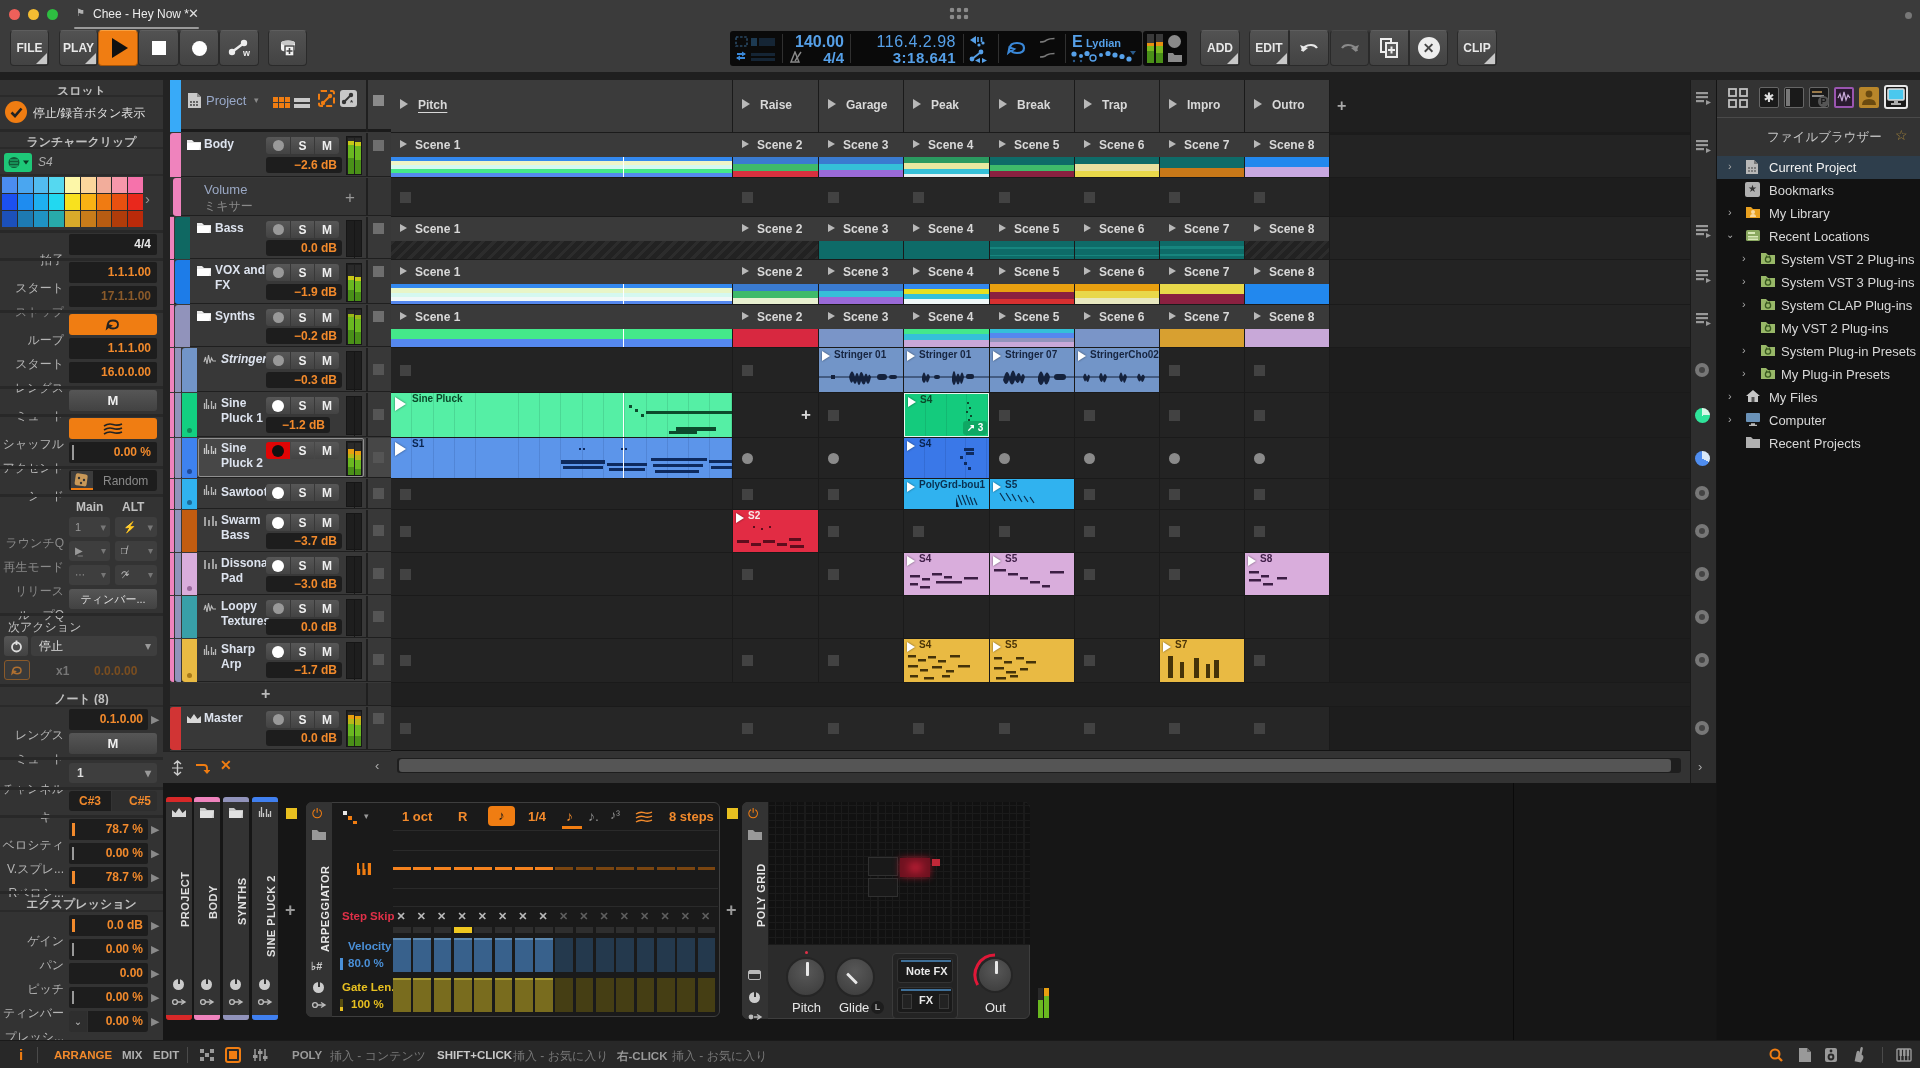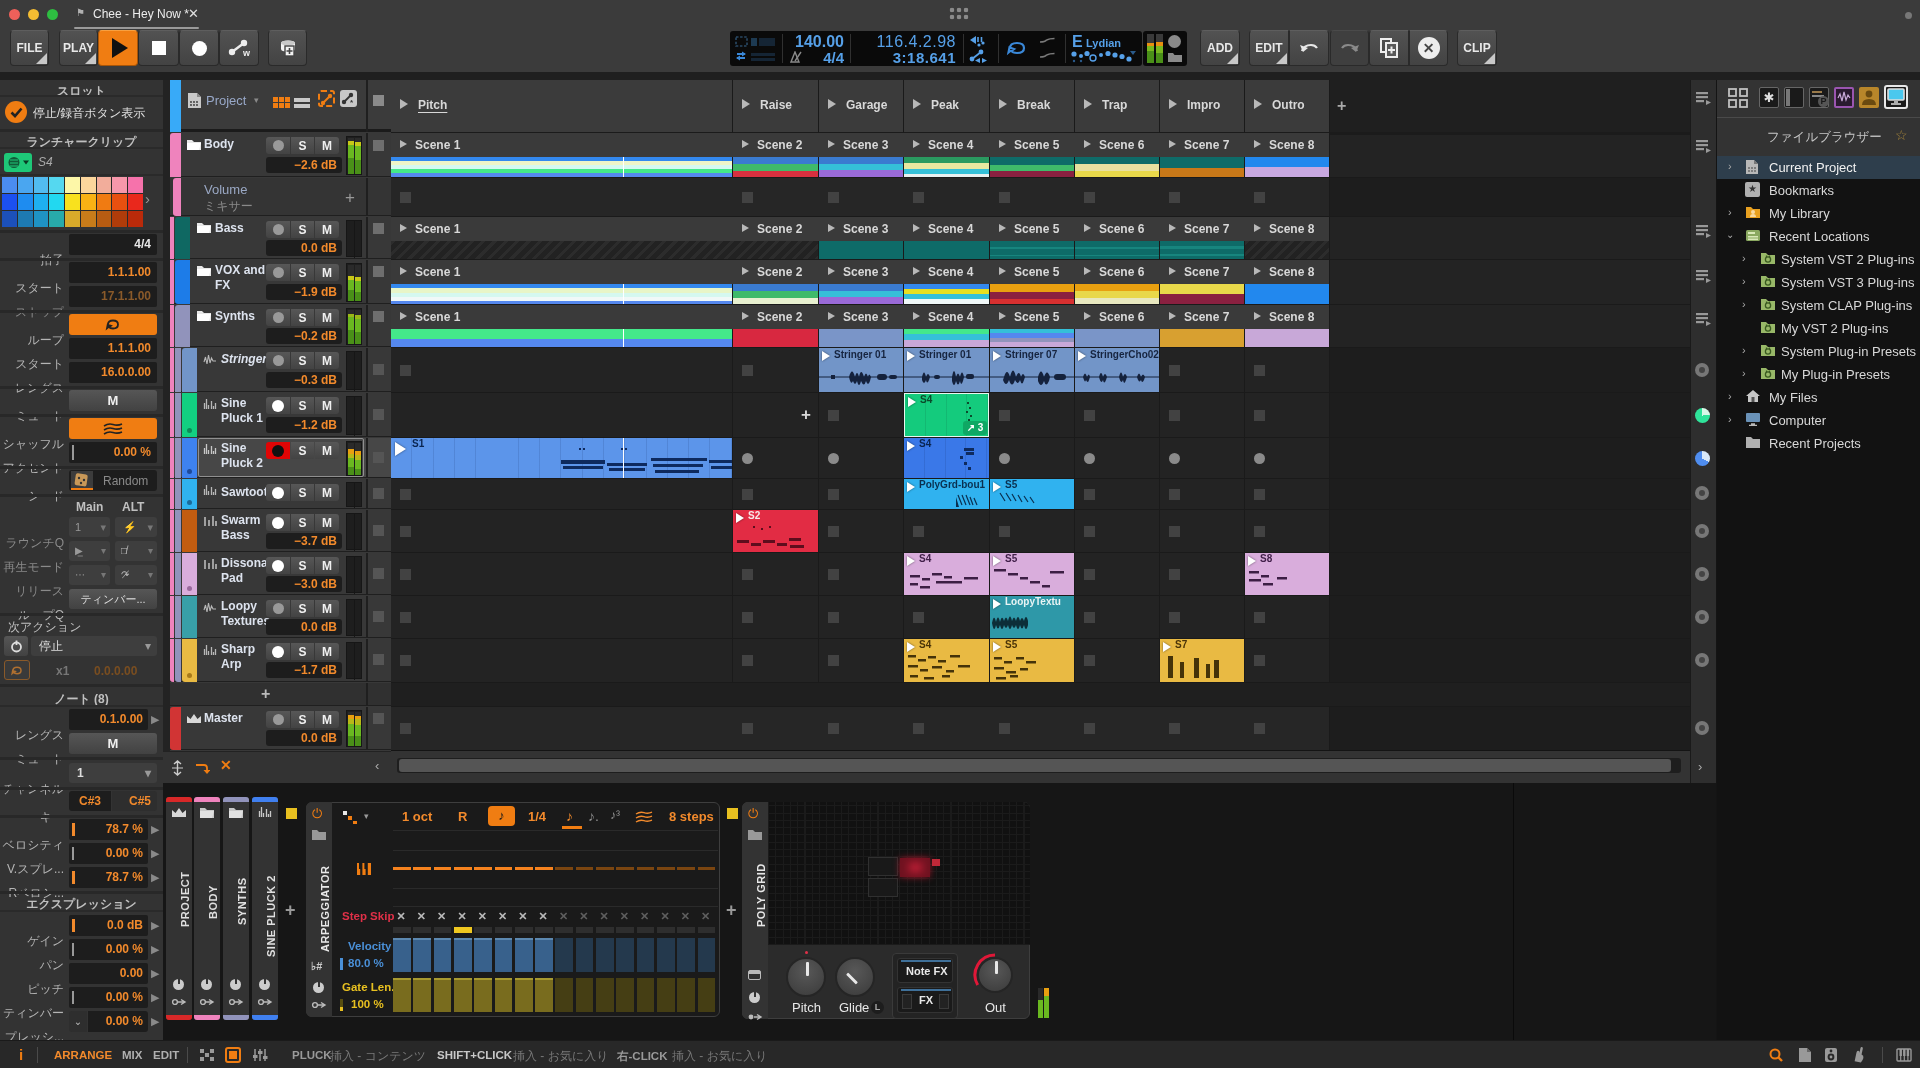--- a/index.html
+++ b/index.html
@@ -519,21 +519,21 @@
           <g stroke="#b8b8b8" stroke-width="1.3" fill="none">
             <path d="M1.5 11 V5 M3.5 11 V1 M5.5 11 V7 M8.5 11 V3 M10.5 11 V8 M12.5 11 V5"></path>
           </g>
         </svg>
       <div class="tname" style="left:58px;top:3px;">Sine<br>Pluck 1</div>
       <div class="rec3" style="left:103px;top:4px;width:24px;">
           <div style="width:12px;height:12px;border-radius:50%;background:#fff;"></div>
         </div>
       <div class="sm3" style="left:128px;top:4px;width:23px;">S</div>
       <div class="sm3" style="left:152px;top:4px;width:24px;border-radius:0 3px 3px 0;">M</div>
-      <div class="dbbox" style="left:103px;top:24px;width:76px;height:16px;">−1.2 dB</div>
+      <div class="dbbox" style="left:103px;top:24px;width:64px;height:16px;">−1.2 dB</div>
       <div class="meter" style="left:183px;top:3px;height:39px;">
           <div class="ab" style="left:7px;top:0;width:1px;height:39px;background:#161616;"></div>
         </div>
       <div class="ab" style="left:203px;top:0;width:2px;height:44px;background:#1f1f1f;"></div>
       <div class="stsq" style="top:16px;background:#555;"></div>
     </div>
 
     <div class="trk" style="top:358px;height:40px;background:#474747;">
       <div class="ab" style="left:7px;top:0;width:4px;height:40px;background:#ef83bd;"></div>
       <div class="ab" style="left:12px;top:0;width:6px;height:40px;background:#9193bb;"></div>
@@ -922,20 +922,37 @@
             </g>
           <path d="M0 15 h84" stroke="#15223d" stroke-width="1"></path>
           </svg>
       </div>
       <div class="sq" style="left:778px;top:17px;"></div>
         <div class="sq" style="left:863px;top:17px;"></div>
     </div>
     <div class="ab" style="left:0;top:312px;width:1299px;height:1px;background:#1a1a1a;"></div>
 
     <div class="ab" style="left:0;top:313px;width:938px;height:44px;">
+      <div class="clip" style="left:0;top:0;width:341px;height:44px;background:#55efa5;">
+        <div class="ab" style="left:0;top:0;width:341px;height:44px;background:repeating-linear-gradient(90deg,transparent 0 20.3px,rgba(10,60,40,0.13) 20.3px 21.3px);"></div>
+        <div class="ptri" style="left:4px;top:4px;"></div>
+        <div class="tx" style="left:21px;top:0px;color:#0a4a2a;font-size:10px;font-weight:bold;">Sine Pluck</div>
+        <svg class="ab" style="left:230px;top:10px;" width="111" height="32" viewBox="0 0 111 32">
+            <g fill="#0c4a2c">
+          <rect x="8" y="2" width="3" height="3"></rect>
+              <rect x="14" y="6" width="3" height="3"></rect>
+              <rect x="20" y="11" width="3" height="3"></rect>
+              <rect x="25" y="8" width="3" height="3"></rect>
+          <rect x="28" y="8" width="83" height="3"></rect>
+              <rect x="55" y="24" width="40" height="4"></rect>
+              <rect x="48" y="28" width="28" height="3"></rect>
+            </g>
+          </svg>
+        <div class="ab" style="left:232px;top:0;width:1px;height:44px;background:#fff;"></div>
+      </div>
       <div class="tx" style="left:410px;top:12px;color:#d8d8d8;font-size:17px;font-weight:bold;">+</div>
       <div class="sq" style="left:437px;top:17px;"></div>
       <div class="clip" style="left:513px;top:0;width:85px;height:44px;background:#14cb7d;border:1px solid #e8f8f0;">
         <div class="ab" style="left:0;top:0;width:85px;height:44px;background:repeating-linear-gradient(90deg,transparent 0 19.8px,rgba(10,60,40,0.13) 19.8px 20.8px);"></div>
         <div class="ptri" style="left:3px;top:3px;border-left-width:8px;border-top-width:5px;border-bottom-width:5px;"></div>
         <div class="tx" style="left:15px;top:0px;color:#0a4a2a;font-size:10px;font-weight:bold;">S4</div>
         <svg class="ab" style="left:50px;top:8px;" width="30" height="20" viewBox="0 0 30 20">
             <g fill="#0c4a2c">
               <rect x="12" y="0" width="2" height="2"></rect>
               <rect x="14" y="5" width="2" height="2"></rect>
@@ -1102,36 +1119,20 @@
               <rect x="14" y="8" width="8" height="2.5"></rect>
               <rect x="2" y="12" width="12" height="2.5"></rect>
           <rect x="16" y="16" width="10" height="2.5"></rect>
               <rect x="30" y="10" width="10" height="2.5"></rect>
             </g>
           </svg>
       </div>
     </div>
     <div class="ab" style="left:0;top:515px;width:1299px;height:1px;background:#1a1a1a;"></div>
 
-    <div class="ab" style="left:0;top:516px;width:938px;height:42px;">
-      <div class="sq" style="left:9px;top:16px;"></div>
-        <div class="sq" style="left:351px;top:16px;"></div>
-        <div class="sq" style="left:437px;top:16px;"></div>
-        <div class="sq" style="left:522px;top:16px;"></div>
-      <div class="clip" style="left:599px;top:0;width:84px;height:42px;background:#2e98a8;">
-        <div class="ptri" style="left:3px;top:3px;border-left-width:8px;border-top-width:5px;border-bottom-width:5px;"></div>
-        <div class="tx" style="left:15px;top:0px;color:#e8f4f4;font-size:10px;font-weight:bold;">LoopyTextu</div>
-        <svg class="ab" style="left:0;top:13px;" width="84" height="29" viewBox="0 0 84 29">
-          <path d="M2 14 q2-10 4-1 q2-9 4 0 q2-8 4-1 q2-7 4 0 q2-9 4 0 q2-7 4 0 q2-8 4 0 q2-6 4 0 q2-8 4 0 l0 4 q-2 8-4 0 q-2 7-4 0 q-2 8-4 0 q-2 6-4 0 q-2 8-4 0 q-2 6-4 0 q-2 8-4 0 q-2 7-4 0 q-2 9-4-2 Z" fill="#0c2e38"></path>
-          </svg>
-      </div>
-      <div class="sq" style="left:693px;top:16px;"></div>
-        <div class="sq" style="left:778px;top:16px;"></div>
-        <div class="sq" style="left:863px;top:16px;"></div>
-    </div>
     <div class="ab" style="left:0;top:558px;width:1299px;height:1px;background:#1a1a1a;"></div>
 
     <div class="ab" style="left:0;top:559px;width:938px;height:43px;">
       <div class="sq" style="left:9px;top:16px;"></div>
         <div class="sq" style="left:351px;top:16px;"></div>
         <div class="sq" style="left:437px;top:16px;"></div>
       <div class="clip" style="left:513px;top:0;width:85px;height:43px;background:#e9ba43;">
         <div class="ptri" style="left:3px;top:3px;border-left-width:8px;border-top-width:5px;border-bottom-width:5px;"></div>
         <div class="tx" style="left:15px;top:0px;color:#4a3408;font-size:10px;font-weight:bold;">S4</div>
         <svg class="ab" style="left:2px;top:14px;" width="80" height="28" viewBox="0 0 80 28">
@@ -1717,21 +1718,21 @@
     <svg class="ab" style="left:252px;top:6px;" width="16" height="16" viewBox="0 0 16 16">
         <g stroke="#999" stroke-width="1.5">
           <path d="M3 2 v12 M8 2 v12 M13 2 v12"></path>
         </g>
         <g fill="#999">
           <rect x="1" y="8" width="4.5" height="3"></rect>
           <rect x="6" y="4" width="4.5" height="3"></rect>
           <rect x="11" y="9" width="4.5" height="3"></rect>
         </g>
       </svg>
-    <div class="tx" style="left:292px;top:8px;color:#9a9a9a;font-size:11.5px;font-weight:bold;">PLUCK</div>
+    <div class="tx" style="left:292px;top:8px;color:#9a9a9a;font-size:11.5px;font-weight:bold;">POLY</div>
     <div class="tx" style="left:330px;top:7px;color:#787878;font-size:12px;">挿入 - コンテンツ</div>
     <div class="tx" style="left:437px;top:8px;color:#c8c8c8;font-size:11.5px;font-weight:bold;">SHIFT+CLICK</div>
     <div class="tx" style="left:513px;top:7px;color:#787878;font-size:12px;">挿入 - お気に入り</div>
     <div class="tx" style="left:617px;top:8px;color:#9a9a9a;font-size:11.5px;font-weight:bold;">右-CLICK</div>
     <div class="tx" style="left:672px;top:7px;color:#787878;font-size:12px;">挿入 - お気に入り</div>
     <svg class="ab" style="left:1768px;top:6px;" width="16" height="16" viewBox="0 0 16 16">
         <circle cx="7" cy="7" r="4.5" fill="none" stroke="#f07d12" stroke-width="2"></circle>
         <line x1="10.5" y1="10.5" x2="14" y2="14" stroke="#f07d12" stroke-width="2.4"></line>
       </svg>
     <svg class="ab" style="left:1798px;top:6px;" width="14" height="16" viewBox="0 0 14 16">

